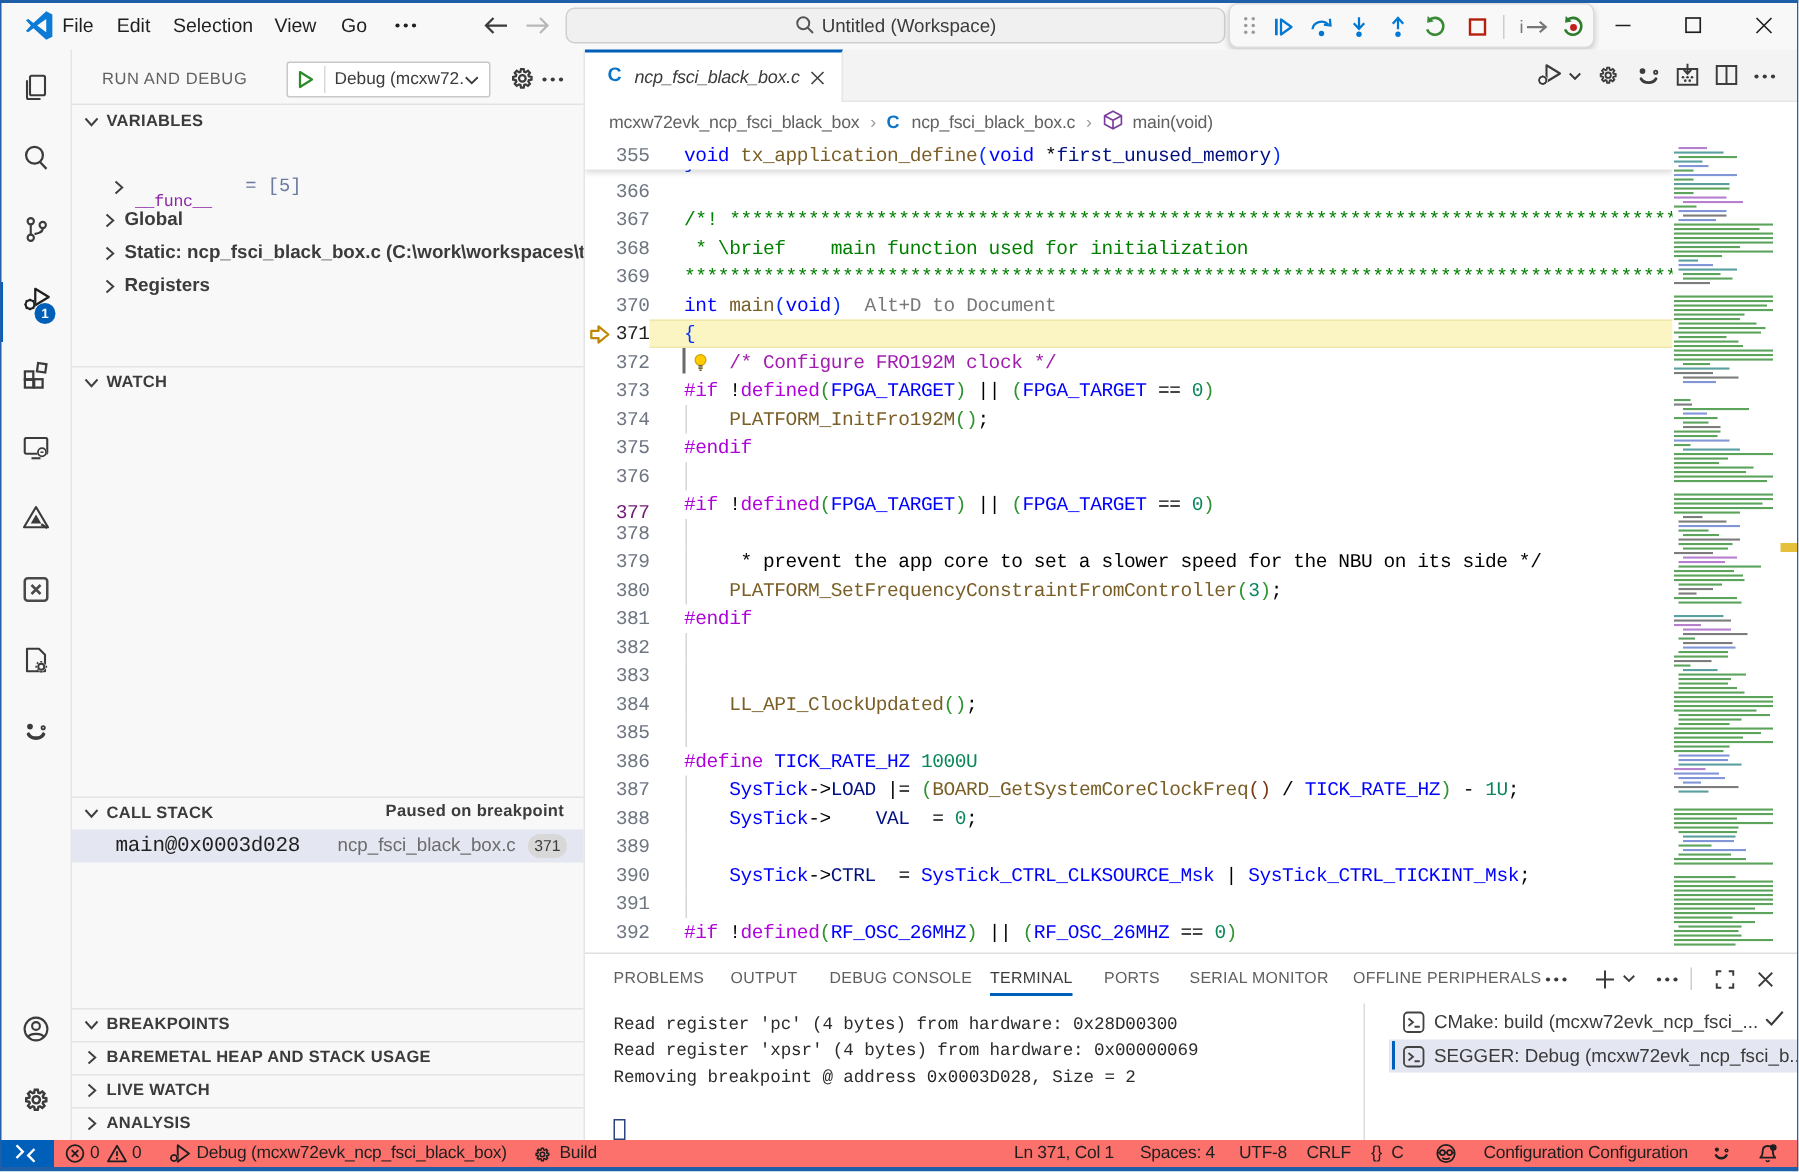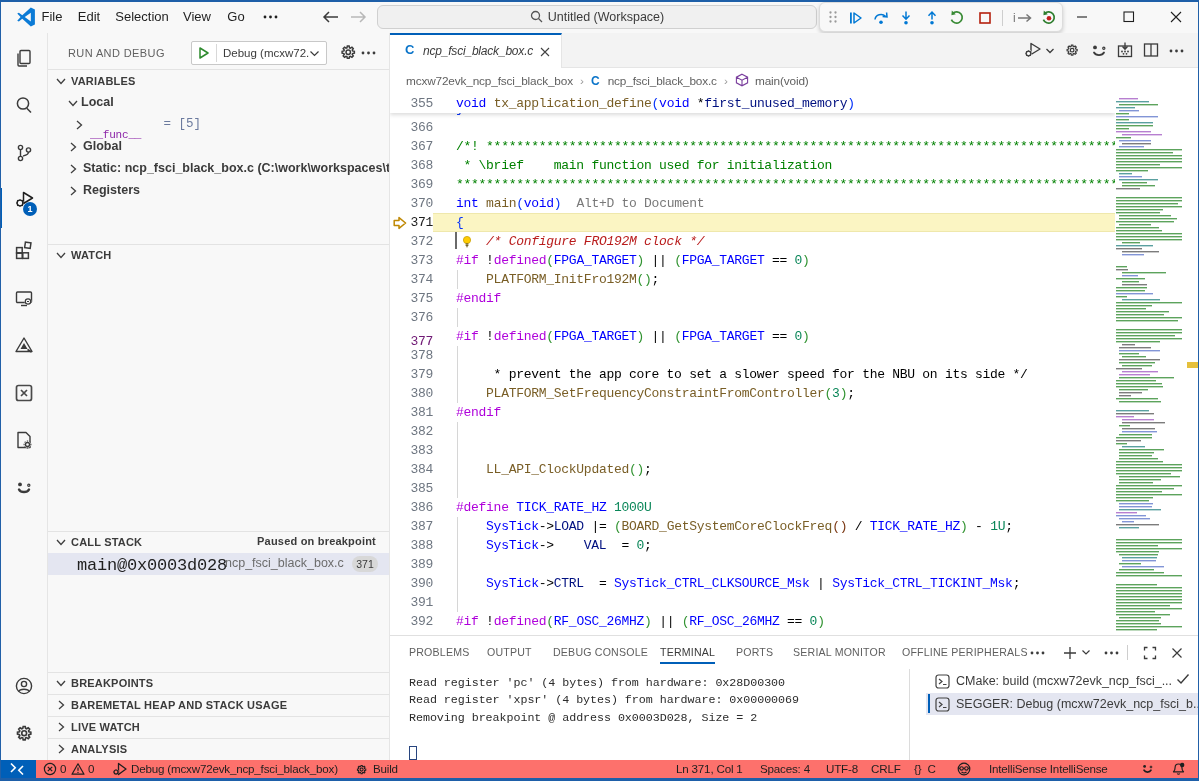--- a/index.html
+++ b/index.html
@@ -277,26 +277,20 @@
         </svg>
       </div>
 
   <div class="sep" style="top:36px"></div>
       <div class="srow" style="top:37px">
         <svg width="12" height="12" style="position:absolute;left:7px;top:5px">
           <path d="M2 4 L6 8.5 L10 4" fill="none" stroke="#3f3f3f" stroke-width="1.3"></path>
         </svg>
         <span class="shead abs" style="left:23px;top:4.5px">VARIABLES</span>
       </div>
-  <div class="srow" style="top:59px">
-        <svg width="12" height="12" style="position:absolute;left:19px;top:5px">
-          <path d="M2 4 L6 8.5 L10 4" fill="none" stroke="#3f3f3f" stroke-width="1.3"></path>
-        </svg>
-        <span class="blabel abs" style="left:33px;top:3px">Local</span>
-      </div>
   <div class="srow" style="top:81px">
         <svg width="12" height="12" style="position:absolute;left:25px;top:5px">
           <path d="M4 2 L8.5 6 L4 10" fill="none" stroke="#3f3f3f" stroke-width="1.3"></path>
         </svg>
         <span class="abs mono" style="left:42px;top:15px;font-size:11px;letter-spacing:-0.2px;color:#8c24a8">__func__</span>
         <span class="abs mono" style="left:108px;top:3px;font-size:12.5px;color:#6b7a9e">&nbsp;=&nbsp;[5]</span>
       </div>
   <div class="srow" style="top:103px">
         <svg width="12" height="12" style="position:absolute;left:19px;top:5px">
           <path d="M4 2 L8.5 6 L4 10" fill="none" stroke="#3f3f3f" stroke-width="1.3"></path>
@@ -326,21 +320,21 @@
 
   <div class="sep" style="top:498px"></div>
   <div class="srow" style="top:498px">
         <svg width="12" height="12" style="position:absolute;left:7px;top:5px">
           <path d="M2 4 L6 8.5 L10 4" fill="none" stroke="#3f3f3f" stroke-width="1.3"></path>
         </svg>
         <span class="shead abs" style="left:23px;top:4.5px">CALL STACK</span>
         <span class="shead abs" style="right:14px;top:4px">Paused on breakpoint</span>
       </div>
   <div class="srow" style="top:520px;background:#e4e6f1">
-     <span class="abs mono" style="left:29px;top:3px;font-size:17px;letter-spacing:-0.2px;color:#1f1f1f">main@0x0003d028</span>
+     <span class="abs mono" style="left:29px;top:3px;font-size:14px;letter-spacing:-0.2px;color:#1f1f1f">main@0x0003d028</span>
      <span class="abs" style="left:177px;top:3px;font-size:12.5px;color:#6c6c6c">ncp_fsci_black_box.c</span>
      <span class="abs" style="left:304px;top:2.5px;width:26px;height:16px;background:#d8d8d8;border-radius:9px;font-size:10.5px;color:#3b3b3b;text-align:center;line-height:16px">371</span>
   </div>
 
   <div class="sep" style="top:639px"></div>
   <div class="srow" style="top:639px">
         <svg width="12" height="12" style="position:absolute;left:7px;top:5px">
           <path d="M2 4 L6 8.5 L10 4" fill="none" stroke="#3f3f3f" stroke-width="1.3"></path>
         </svg>
         <span class="shead abs" style="left:23px;top:4.5px">BREAKPOINTS</span>
@@ -454,21 +448,21 @@
 <div class="cl" style="top:43px"><span style="color:#008000;">/*!&nbsp;********************************************************************************************</span></div>
 <div class="ln" style="top:62px;color:#6e7681">368</div>
 <div class="cl" style="top:62px"><span style="color:#008000;">&nbsp;*&nbsp;\brief&nbsp;&nbsp;&nbsp;&nbsp;main&nbsp;function&nbsp;used&nbsp;for&nbsp;initialization</span></div>
 <div class="ln" style="top:81px;color:#6e7681">369</div>
 <div class="cl" style="top:81px"><span style="color:#008000;">**********************************************************************************************</span></div>
 <div class="ln" style="top:100px;color:#6e7681">370</div>
 <div class="cl" style="top:100px"><span style="color:#0000ff;">int</span><span style="color:#000000;">&nbsp;</span><span style="color:#795e26;">main</span><span style="color:#0431fa;">(</span><span style="color:#0000ff;">void</span><span style="color:#0431fa;">)</span><span style="color:#000000;">&nbsp;&nbsp;</span><span style="color:#787878;">Alt+D&nbsp;to&nbsp;Document</span></div>
 <div class="ln" style="top:119px;color:#1f1f1f">371</div>
 <div class="cl" style="top:119px"><span style="color:#0431fa;">{</span></div>
 <div class="ln" style="top:138px;color:#6e7681">372</div>
-<div class="cl" style="top:138px"><span style="color:#000000;">&nbsp;&nbsp;&nbsp;&nbsp;</span><span style="color:#b91c1c;font-style:italic;">/*&nbsp;Configure&nbsp;FRO192M&nbsp;clock&nbsp;*/</span></div>
+<div class="cl" style="top:138px"><span style="color:#000000;">&nbsp;&nbsp;&nbsp;&nbsp;</span><span style="color:#a21caf;">/*&nbsp;Configure&nbsp;FRO192M&nbsp;clock&nbsp;*/</span></div>
 <div class="ln" style="top:157px;color:#6e7681">373</div>
 <div class="cl" style="top:157px"><span style="color:#af00db;">#if</span><span style="color:#000000;">&nbsp;!</span><span style="color:#af00db;">defined</span><span style="color:#319331;">(</span><span style="color:#0000ff;">FPGA_TARGET</span><span style="color:#319331;">)</span><span style="color:#000000;">&nbsp;||&nbsp;</span><span style="color:#319331;">(</span><span style="color:#0000ff;">FPGA_TARGET</span><span style="color:#000000;">&nbsp;==&nbsp;</span><span style="color:#098658;">0</span><span style="color:#319331;">)</span></div>
 <div class="ln" style="top:176px;color:#6e7681">374</div>
 <div class="guide" style="top:176px"></div>
 <div class="cl" style="top:176px"><span style="color:#000000;">&nbsp;&nbsp;&nbsp;&nbsp;</span><span style="color:#795e26;">PLATFORM_InitFro192M</span><span style="color:#319331;">(</span><span style="color:#319331;">)</span><span style="color:#000000;">;</span></div>
 <div class="ln" style="top:195px;color:#6e7681">375</div>
 <div class="cl" style="top:195px"><span style="color:#af00db;">#endif</span></div>
 <div class="ln" style="top:214px;color:#6e7681">376</div>
 <div class="guide" style="top:214px"></div>
 <div class="cl" style="top:214px"></div>
@@ -816,21 +810,21 @@
   <div class="sti" style="left:871px">CRLF</div>
   <div class="sti" style="left:914px">{}&nbsp;&nbsp;C</div>
   <div class="sti" style="left:956px;top:2px">
         <svg width="16" height="14" viewBox="0 0 16 14" style="">
           <circle cx="8" cy="7" r="5.8" fill="none" stroke="#1f1f1f" stroke-width="1.2"></circle>
           <circle cx="5.6" cy="6.4" r="1.7" fill="none" stroke="#1f1f1f" stroke-width="1.1"></circle>
           <circle cx="10.4" cy="6.4" r="1.7" fill="none" stroke="#1f1f1f" stroke-width="1.1"></circle>
           <path d="M7.3 6.4 h1.4 M3.9 6.4 H2.6 M12.1 6.4 h1.3 M5.5 10 c1.3 1 3.7 1 5 0" fill="none" stroke="#1f1f1f" stroke-width="1.1"></path>
         </svg>
       </div>
-  <div class="sti" style="left:989px">IntelliSense IntelliSense</div>
+  <div class="sti" style="left:989px">Configuration Configuration</div>
   <div class="sti" style="left:1140px;top:2px">
         <svg width="15" height="14" viewBox="0 0 15 14" style="">
           <path d="M4 8.2 c1.3 2.6 5.7 2.6 7 0" fill="none" stroke="#1f1f1f" stroke-width="1.7" stroke-linecap="round"></path>
           <circle cx="4.6" cy="4.4" r="1.4" fill="#1f1f1f"></circle>
           <circle cx="11" cy="5" r="0.9" fill="none" stroke="#1f1f1f" stroke-width="1"></circle>
         </svg>
       </div>
   <div class="sti" style="left:1171px;top:2px">
         <svg width="15" height="14" viewBox="0 0 15 14" style="">
           <path d="M7.5 2 c-2.3 0-3.4 1.6-3.4 3.6 0 2.6-.9 3.6-1.6 4.2 h10 c-.7-.6-1.6-1.6-1.6-4.2 0-2-1.1-3.6-3.4-3.6z" fill="none" stroke="#1f1f1f" stroke-width="1.2" stroke-linejoin="round"></path>

